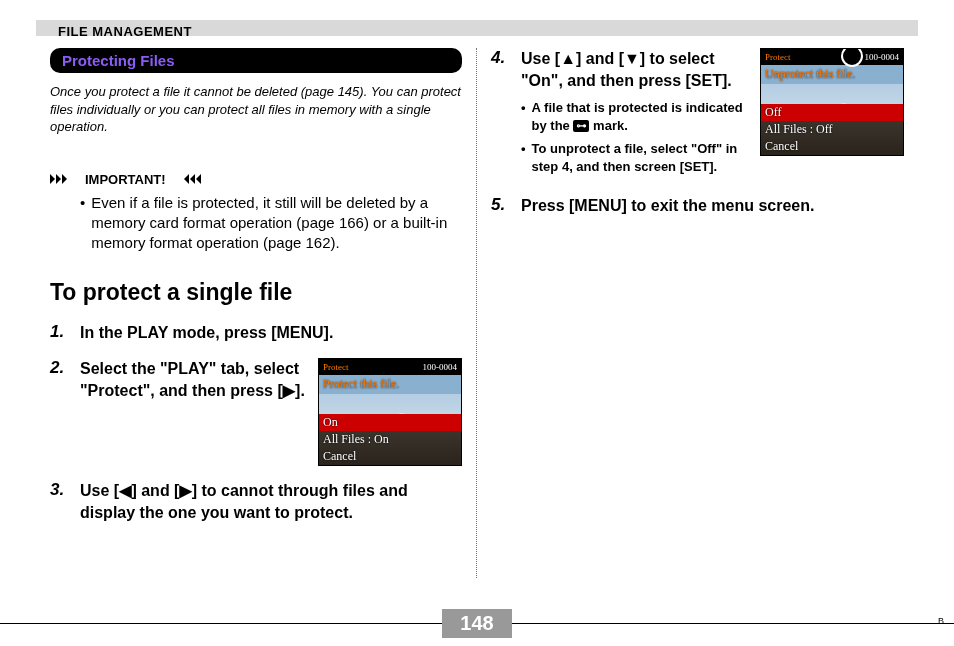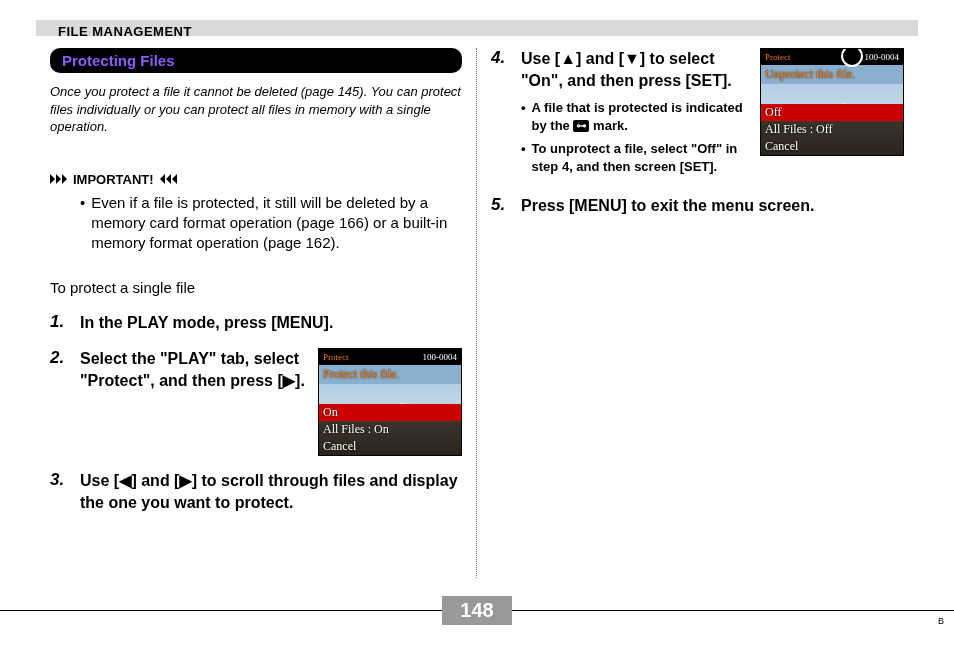--- a/index.html
+++ b/index.html
@@ -4,30 +4,30 @@
 <style>
   * { box-sizing: border-box; margin: 0; padding: 0; }
   html, body { width: 954px; height: 646px; font-family: Arial, Helvetica, sans-serif; background: #fff; color: #000; }
   .page { width: 954px; height: 646px; position: relative; padding: 20px 36px 0 36px; }
   .header-bar { background: #d9d9d9; height: 16px; line-height: 24px; padding-left: 22px; font-weight: bold; font-size: 13px; letter-spacing: 0.5px; margin-bottom: 12px; }
   .columns { display: flex; gap: 0; height: 530px; }
   .col { width: 50%; padding: 0 14px; position: relative; }
   .col-left { border-right: 1.5px dotted #777; }
   .section-title { background: #000; color: #8b5cf6; font-weight: bold; font-size: 15px; padding: 4px 12px; border-radius: 10px; margin-bottom: 10px; display: block; }
   .intro { font-size: 13px; line-height: 1.35; margin-bottom: 36px; font-style: italic; }
-  .important-row { display: flex; align-items: center; gap: 6px; margin-bottom: 6px; }
+  .important-row { display: flex; align-items: center; gap: 18px; margin-bottom: 6px; }
   .tri-right, .tri-left { display: flex; gap: 1px; }
   .tri-right span, .tri-left span { width: 0; height: 0; border-top: 5px solid transparent; border-bottom: 5px solid transparent; }
   .tri-right span { border-left: 5px solid #000; }
   .tri-left span { border-right: 5px solid #000; }
   .important-label { font-weight: bold; font-size: 13px; }
   .important-body { font-size: 15px; line-height: 1.35; padding-left: 30px; margin-bottom: 26px; }
   .important-body .bullet { display: flex; gap: 6px; }
   .important-body .bullet::before { content: "•"; }
-  .subhead { font-weight: normal; font-size: 15px; margin-bottom: 16px; }
+  .subhead { font-weight: bold; font-size: 23px; margin-bottom: 16px; }
   .steps { list-style: none; }
   .step { display: flex; gap: 10px; margin-bottom: 14px; font-size: 14px; }
   .step-num { font-weight: bold; font-style: italic; font-size: 17px; min-width: 20px; }
   .step-body { flex: 1; }
   .step-title { font-weight: bold; line-height: 1.35; font-size: 16px; }
   .step-sub { list-style: none; margin-top: 8px; font-weight: bold; font-size: 13px; }
   .step-sub li { display: flex; gap: 6px; line-height: 1.35; margin-bottom: 6px; }
   .step-sub li::before { content: "•"; }
   .step-flex { display: flex; gap: 10px; align-items: flex-start; }
   .thumb { width: 144px; flex: 0 0 144px; border: 1px solid #000; background: #1d4ed8; height: 108px; position: relative; overflow: hidden; font-family: Liberation Serif, serif; }
@@ -35,21 +35,21 @@
   .thumb-top .t-left { color: #ff7a00; }
   .thumb-top .t-right { color: #fff; }
   .thumb-sub { font-size: 12px; color: #ff7a00; padding: 2px 4px; background: linear-gradient(#8ab0d0,#8ab0d0); text-shadow: 0 0 2px #000; }
   .thumb-img { position: absolute; top: 16px; left: 0; right: 0; bottom: 0; background: linear-gradient(#a8c5e0 0%, #c7dae8 55%, #9a8a78 55%, #6a5a48 100%); }
   .mtn { position:absolute; top:42%; left:10%; width:80%; height:20%; background: #e8e4df; clip-path: polygon(0 100%, 20% 10%, 40% 50%, 60% 0, 80% 40%, 100% 100%); }
   .thumb-menu { position: absolute; bottom: 0; left: 0; right: 0; font-size: 12px; color: #fff; }
   .thumb-menu .row { padding: 1px 4px; background: rgba(0,0,0,0.6); text-shadow: 0 0 2px #000; }
   .thumb-menu .row.hl { background: #c00; }
   .circle { position: absolute; top: -4px; right: 40px; width: 22px; height: 22px; border: 2px solid #fff; border-radius: 50%; z-index: 5; }
   .key-icon { display: inline-block; background: #000; color: #fff; font-size: 10px; padding: 0 3px; border-radius: 2px; vertical-align: middle; line-height: 12px; }
-  .page-num-wrap { position: absolute; bottom: 21px; left: 0; width: 100%; display: flex; align-items: center; }
+  .page-num-wrap { position: absolute; bottom: 8px; left: 0; width: 100%; display: flex; align-items: center; }
   .pn-rule { height: 1px; background: #000; flex: 1; }
   .pn-box { background: #999; color: #fff; font-weight: bold; font-size: 20px; padding: 3px 18px; }
   .corner-b { position: absolute; bottom: 20px; right: 10px; font-size: 9px; }
 </style>
 </head>
 <body>
 
 <div class="page">
 
   <div class="header-bar">FILE MANAGEMENT</div>
@@ -108,21 +108,21 @@
                 <div class="row">All Files : On</div>
                 <div class="row">Cancel</div>
               </div>
             </div>
           </div>
         </li>
 
         <li class="step">
           <span class="step-num">3.</span>
           <div class="step-body">
-              <div class="step-title">Use [◀] and [▶] to scroll through files and display the one you want to protect.</div>
+              <div class="step-title">Use [◀] and [▶] to cannot through files and display the one you want to protect.</div>
             </div>
         </li>
       </ol>
     </div>
 
     <div class="col">
       <ol class="steps">
         <li class="step">
           <span class="step-num">4.</span>
           <div class="step-body step-flex">

